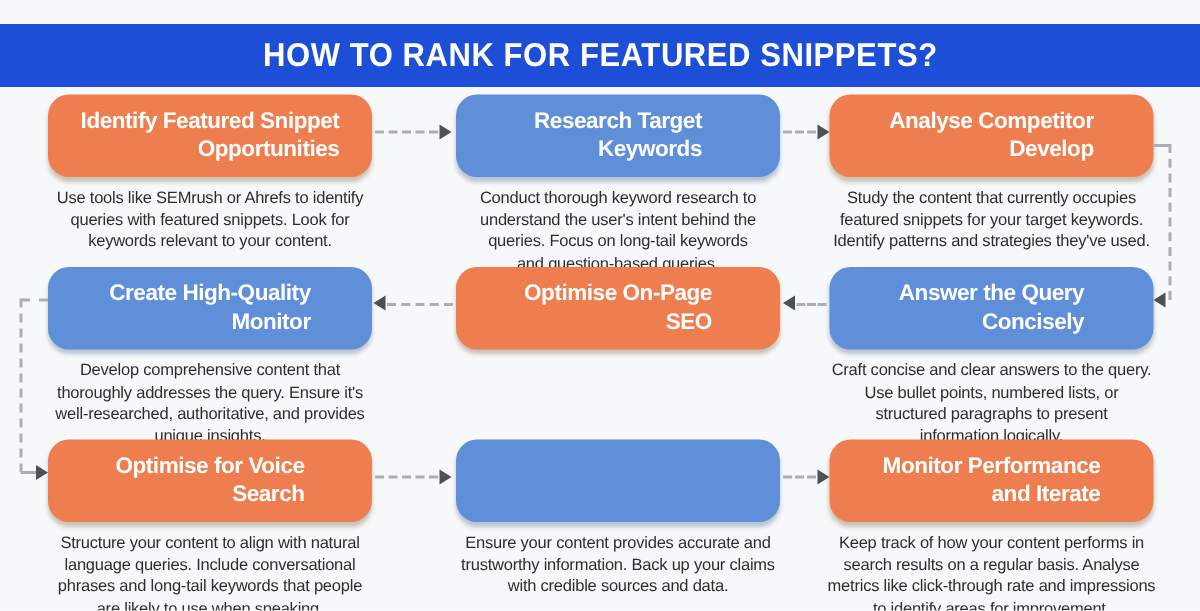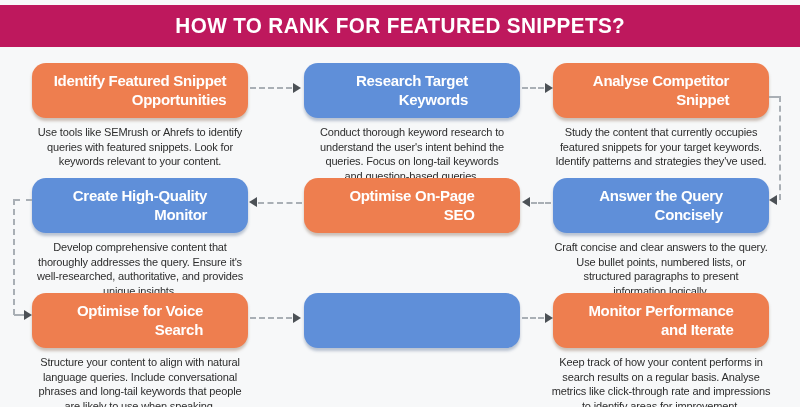--- a/index.html
+++ b/index.html
@@ -1,22 +1,22 @@
 <!DOCTYPE html>
 <html><head>
 <meta charset="utf-8">
 <style>
   * { margin:0; padding:0; box-sizing:border-box; }
   html,body { width:800px; height:407px; overflow:hidden; }
   body { font-family:"Liberation Sans", sans-serif; }
 
   #canvas { position:relative; width:800px; height:407px; background:#f7f8f9; }
 
-  .header { position:absolute; top:5px; left:0; width:800px; height:42px;
-            background:#be185d; display:flex; align-items:center; justify-content:center; }
+  .header { position:absolute; top:16px; left:0; width:800px; height:42px;
+            background:#1d4ed8; display:flex; align-items:center; justify-content:center; }
   .header-title { color:#ffffff; font-weight:bold; font-size:22px; letter-spacing:.4px;
                   transform:scaleX(.94); white-space:nowrap; }
 
   .cell { position:absolute; width:252px; }
   .c1 { left:14px; }  .c2 { left:286px; }  .c3 { left:535px; }
   .r1 { top:56px; }   .r2 { top:171px; }   .r3 { top:286px; }
 
   .card { position:relative; width:216px; height:55px; margin:7px auto 0;
           border-radius:14px; display:flex; align-items:center; justify-content:center; }
   .card-orange { background:#ee7e4f; box-shadow:0 3px 3px rgba(120,85,60,.35); }
@@ -69,21 +69,21 @@
     <div class="desc">Conduct thorough keyword research to
 understand the user's intent behind the
 queries. Focus on long-tail keywords
 and question-based queries.</div>
   </div>
 
   <div class="cell r1 c3">
     <div class="card card-orange">
       <span class="badge badge-blue"><span>3.</span></span>
       <div class="card-title">Analyse Competitor
-Snippet</div>
+Develop</div>
     </div>
     <div class="desc">Study the content that currently occupies
 featured snippets for your target keywords.
 Identify patterns and strategies they've used.</div>
   </div>
 
   <div class="cell r2 c1">
     <div class="card card-blue">
       <span class="badge badge-orange"><span>6.</span></span>
       <div class="card-title">Create High-Quality
@@ -124,20 +124,23 @@
     <div class="desc">Structure your content to align with natural
 language queries. Include conversational
 phrases and long-tail keywords that people
 are likely to use when speaking.</div>
   </div>
 
   <div class="cell r3 c2">
     <div class="card card-blue">
       <span class="badge badge-orange"><span>8.</span></span>
     </div>
+    <div class="desc">Ensure your content provides accurate and
+trustworthy information. Back up your claims
+with credible sources and data.</div>
   </div>
 
   <div class="cell r3 c3">
     <div class="card card-orange">
       <span class="badge badge-blue"><span>9.</span></span>
       <div class="card-title">Monitor Performance
 and Iterate</div>
     </div>
     <div class="desc">Keep track of how your content performs in
 search results on a regular basis. Analyse

